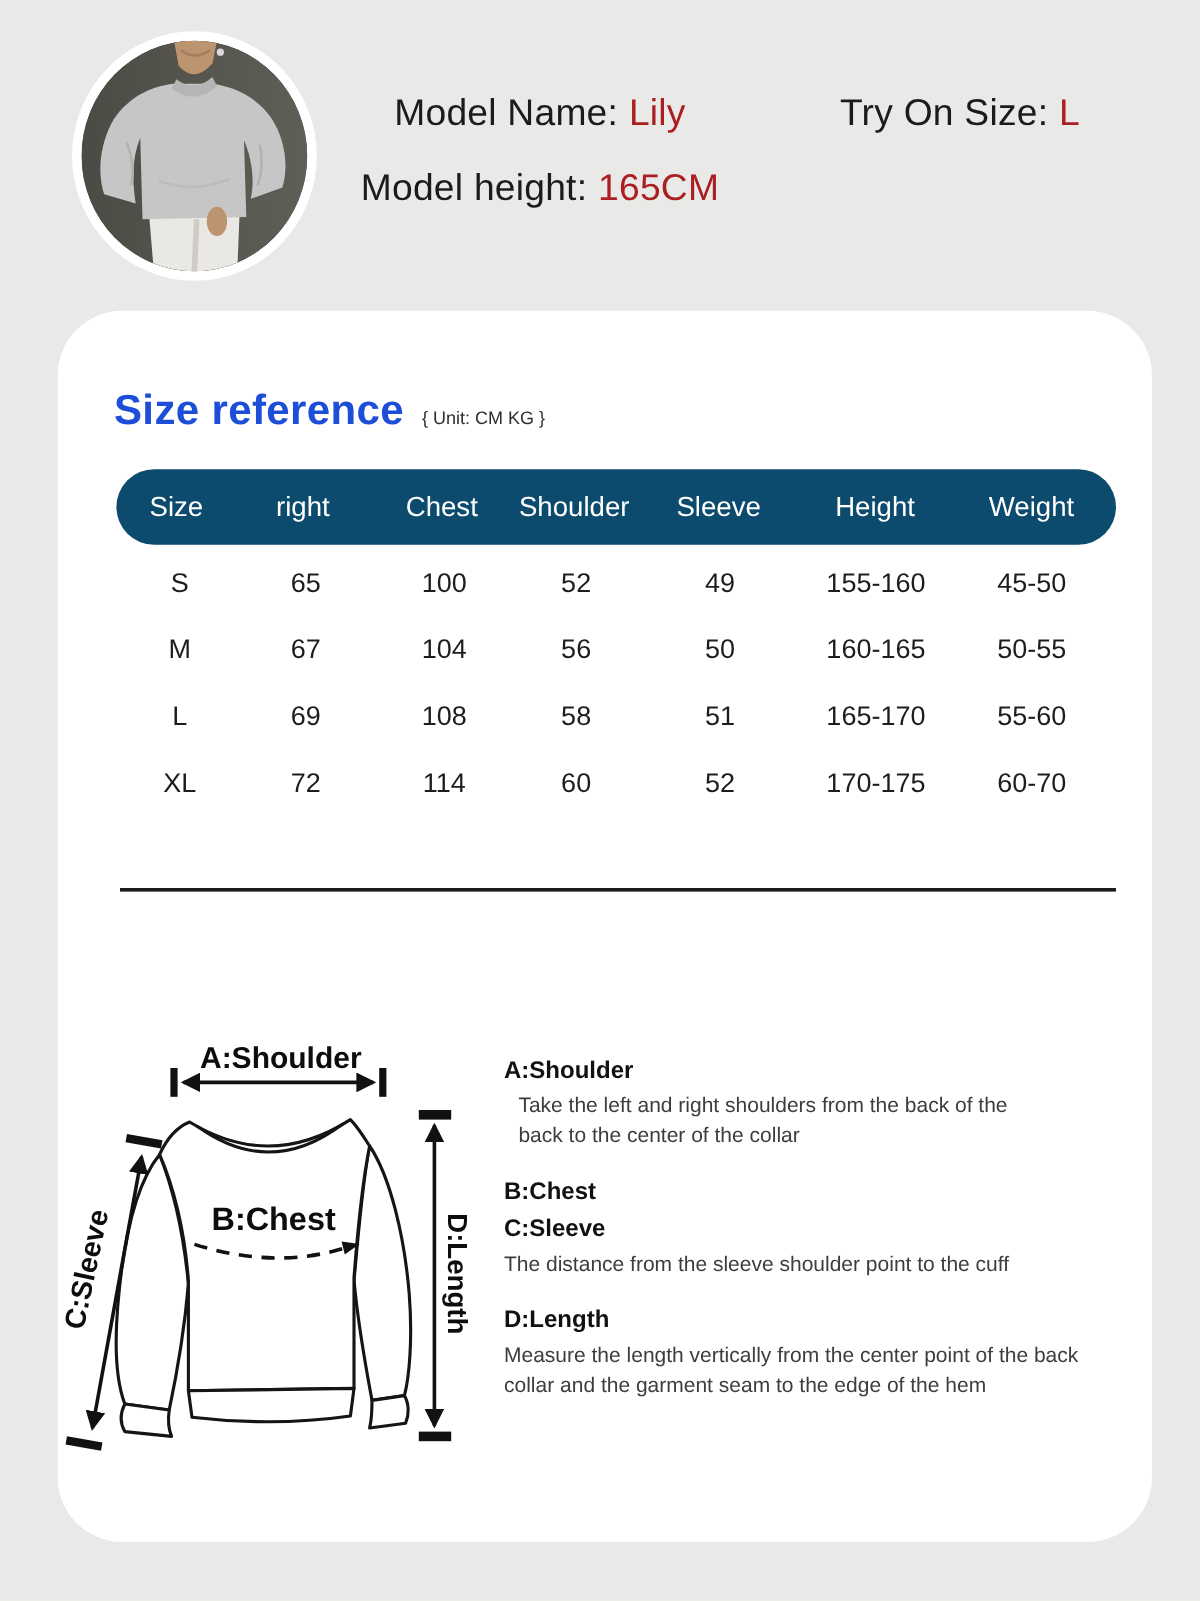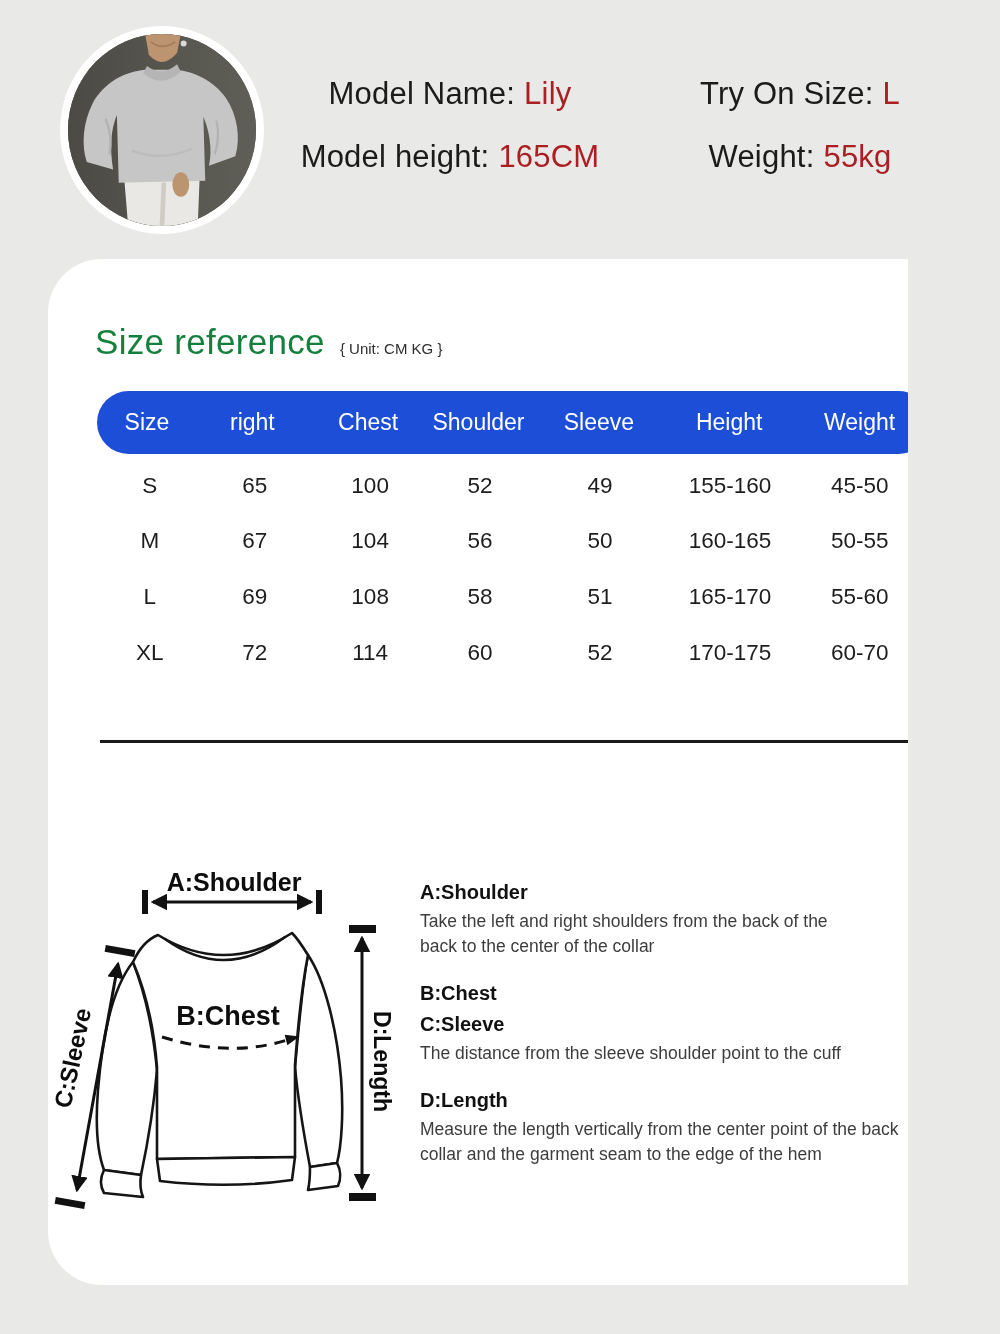--- a/index.html
+++ b/index.html
@@ -1,38 +1,38 @@
 <!DOCTYPE html>
 <html><head>
 <meta charset="utf-8">
 <style>
   html,body{margin:0;padding:0;}
   body{font-family:"Liberation Sans", sans-serif; background:#e9e9e7;}
-  .stage{position:relative;width:908px;height:1334px;background:#e9e9e7;overflow:hidden;}
+  .stage{position:relative;width:1000px;height:1334px;background:#e9e9e7;overflow:hidden;}
   .abs{position:absolute;}
 
   
   .photo{left:60px;top:26px;width:188px;height:192px;border:8px solid #ffffff;border-radius:50%;overflow:hidden;background:#54534d;}
   .photo svg{display:block;width:100%;height:100%;}
   .hdr-col{font-size:31px;color:#1b1b1b;letter-spacing:.2px;}
   .hdr-col .line{text-align:center;height:40px;line-height:40px;white-space:nowrap;}
   .hdr-col .line + .line{margin-top:23px;}
   .hdr-left{left:250px;top:74px;width:400px;}
   .hdr-right{left:640px;top:74px;width:320px;}
   .red{color:#ab1f23;margin-left:9px;}
 
   
   .card{left:48px;top:259px;width:912px;height:1026px;background:#ffffff;border-radius:54px;}
 
   .title-row{left:95px;top:322px;display:flex;align-items:baseline;}
-  .sec-title{font-size:35px;font-weight:normal;color:#15803d;letter-spacing:.3px;}
+  .sec-title{font-size:35px;font-weight:bold;color:#1d4ed8;letter-spacing:.3px;}
   .unit-note{font-size:15px;color:#2e2e2e;margin-left:15px;}
 
   
-  .thead{left:97px;top:391px;width:833px;height:63px;background:#1d4ed8;border-radius:32px;display:flex;align-items:center;color:#ffffff;font-size:23px;}
+  .thead{left:97px;top:391px;width:833px;height:63px;background:#0c4a6e;border-radius:32px;display:flex;align-items:center;color:#ffffff;font-size:23px;}
   .tbody{left:100px;top:458px;width:830px;font-size:22.5px;color:#1d1d1d;}
   .trow{display:flex;align-items:center;height:55.6px;}
   .cell{text-align:center;}
   .c0{width:12%;} .c1{width:13.3%;} .c2{width:14.5%;} .c3{width:12%;}
   .c4{width:16.9%;} .c5{width:14.4%;} .c6{width:16.9%;}
   .tdivider{left:100px;top:740px;width:830px;height:3px;background:#1b1b1b;}
 
   .tips{left:185px;top:763px;width:660px;text-align:center;font-size:19px;line-height:28px;color:#262626;}
 
   
@@ -41,21 +41,21 @@
   .dlabel{position:absolute;font-weight:bold;color:#0d0d0d;text-align:center;white-space:nowrap;}
   .lbl-a{left:84px;top:8px;width:200px;font-size:25px;}
   .lbl-b{left:98px;top:141px;width:160px;font-size:27px;}
   .lbl-c{left:-57px;top:184px;width:160px;font-size:24px;transform:rotate(-78deg);}
   .lbl-d{left:251px;top:188px;width:160px;font-size:23px;transform:rotate(90deg);}
 
   
   .guide{left:420px;top:878px;width:556px;}
   .gtitle{font-size:20px;line-height:28px;font-weight:bold;color:#111111;margin-bottom:3px;}
   .gdesc{font-size:17.5px;line-height:25px;color:#3d3d3d;margin-bottom:20px;}
-  .gd-0{max-width:448px;}
+  .gd-0{max-width:448px;margin-left:12px;}
   .gd-3{max-width:520px;}
 </style>
 </head>
 <body>
 
 <div class="stage">
 
   <div class="abs photo">
     <svg viewBox="0 0 100 102" aria-hidden="true">
       <defs>
@@ -78,21 +78,20 @@
       <ellipse cx="60" cy="80" rx="4.5" ry="6.5" fill="#bd9470"></ellipse>
     </svg>
   </div>
 
   <div class="abs hdr-col hdr-left">
     <div class="line"><span>Model Name:</span><span class="red">Lily</span></div>
     <div class="line"><span>Model height:</span><span class="red">165CM</span></div>
   </div>
   <div class="abs hdr-col hdr-right">
     <div class="line"><span>Try On Size:</span><span class="red">L</span></div>
-    <div class="line"><span>Weight:</span><span class="red">55kg</span></div>
   </div>
 
   <div class="abs card"></div>
 
   <div class="abs title-row">
     <span class="sec-title">Size reference</span>
     <span class="unit-note">{ Unit: CM KG }</span>
   </div>
 
   <div class="abs thead">

